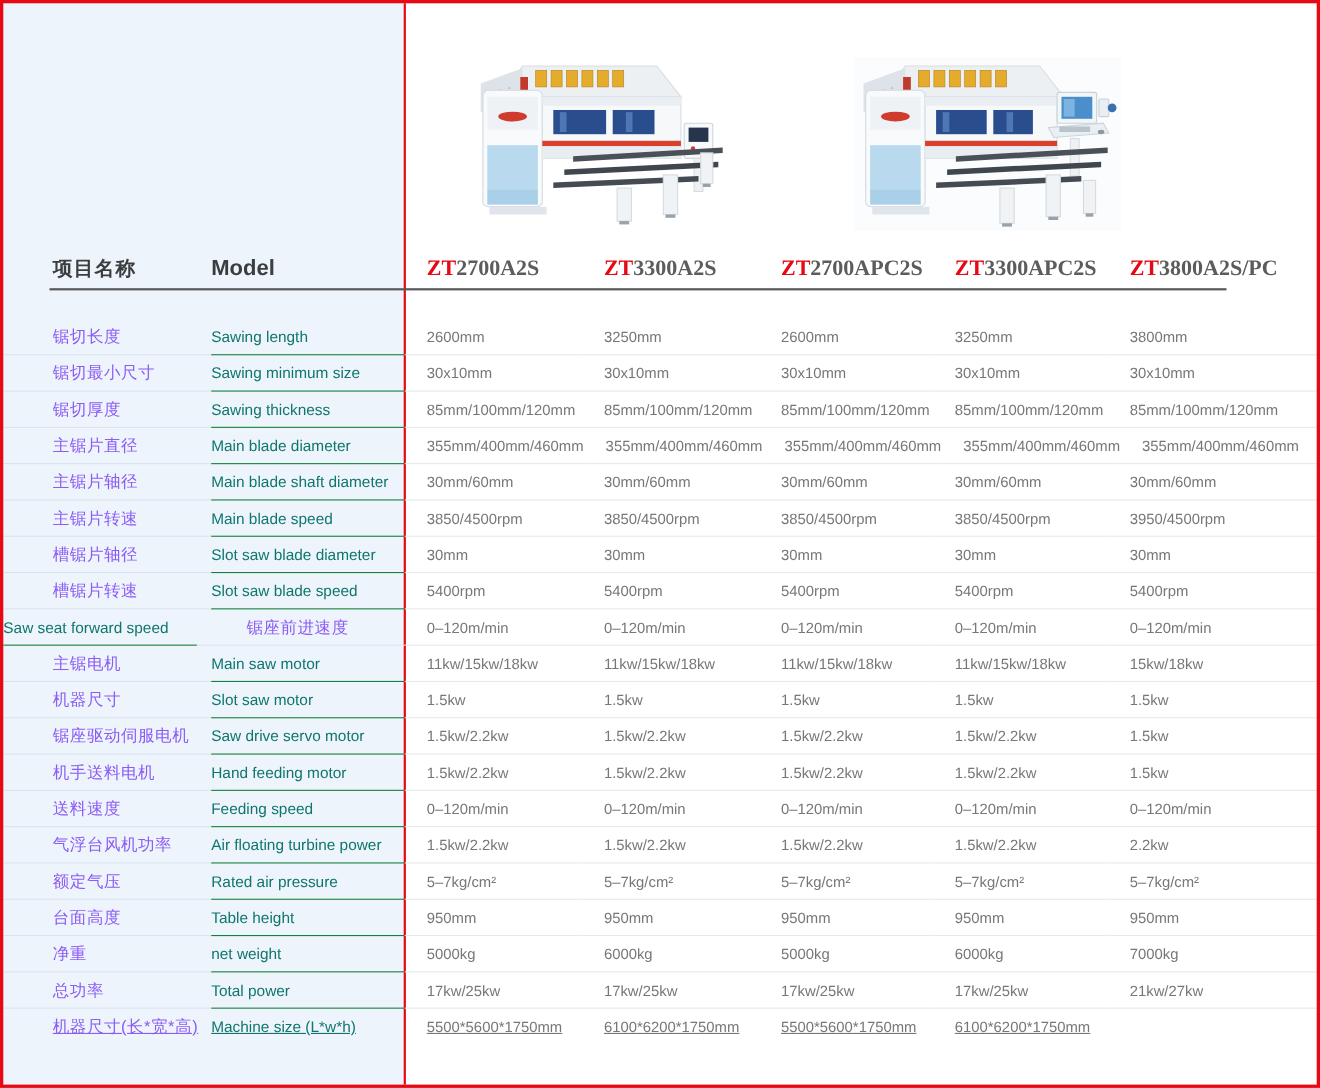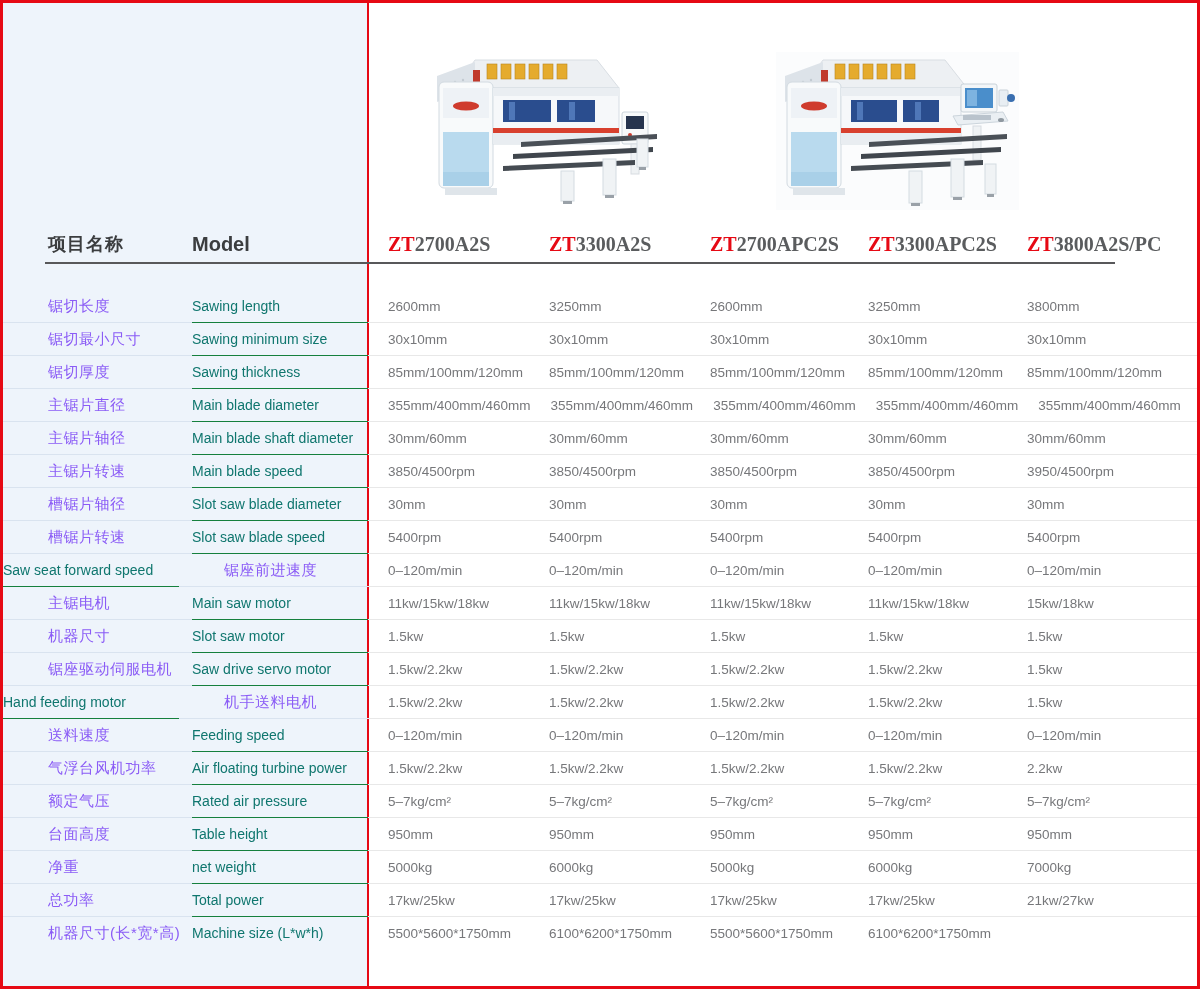--- a/index.html
+++ b/index.html
@@ -34,21 +34,21 @@
   .w5{flex:1 1 auto;}
   .hcn{font-size:18px;font-weight:bold;color:#3b3d3f;letter-spacing:1px;}
   .hmodel{font-size:20px;font-weight:bold;color:#3b3d3f;}
   .model-name{font-family:"Liberation Serif", serif;font-size:20px;color:#5a5c5e;font-weight:600;}
   .model-name .zt{color:#e60914;font-weight:bold;}
   .header-rule{height:2px;background:#58585a;margin-left:42px;width:1070px;}
   .tbody{margin-top:26px;}
   .c-cn{font-size:15px;color:#8b5cf6;letter-spacing:0.5px;border-bottom:1px solid #d9e3ef;}
   .c-en{font-size:14px;color:#0f766e;border-bottom:1px solid #15803d;}
   .c-val{font-size:13.5px;color:#76777a;border-bottom:1px solid #e8e8e8;}
-  .row:last-child .cell{border-bottom-color:transparent;}
+  .row:last-child .cell{border-bottom-color:transparent;text-decoration:underline;}
 </style>
 </head>
 <body>
 
 <div class="page">
   <div class="left-panel-bg"></div>
 
   <div class="images">
 
     <svg width="230" height="166" viewBox="0 0 230 166">
@@ -315,22 +315,22 @@
     <div class="cell c-cn-base c-cn">锯座驱动伺服电机</div>
     <div class="cell c-en-base c-en">Saw drive servo motor</div>
     <div class="cell c-val-base c-val w1">1.5kw/2.2kw</div>
     <div class="cell c-val-base c-val w2">1.5kw/2.2kw</div>
     <div class="cell c-val-base c-val w3">1.5kw/2.2kw</div>
     <div class="cell c-val-base c-val w4">1.5kw/2.2kw</div>
     <div class="cell c-val-base c-val w5">1.5kw</div>
   </div>
 
   <div class="row">
+    <div class="cell c-cn-base c-cn">机手送料电机</div>
     <div class="cell c-en-base c-en">Hand feeding motor</div>
-    <div class="cell c-cn-base c-cn">机手送料电机</div>
     <div class="cell c-val-base c-val w1">1.5kw/2.2kw</div>
     <div class="cell c-val-base c-val w2">1.5kw/2.2kw</div>
     <div class="cell c-val-base c-val w3">1.5kw/2.2kw</div>
     <div class="cell c-val-base c-val w4">1.5kw/2.2kw</div>
     <div class="cell c-val-base c-val w5">1.5kw</div>
   </div>
 
   <div class="row">
     <div class="cell c-cn-base c-cn">送料速度</div>
     <div class="cell c-en-base c-en">Feeding speed</div>

